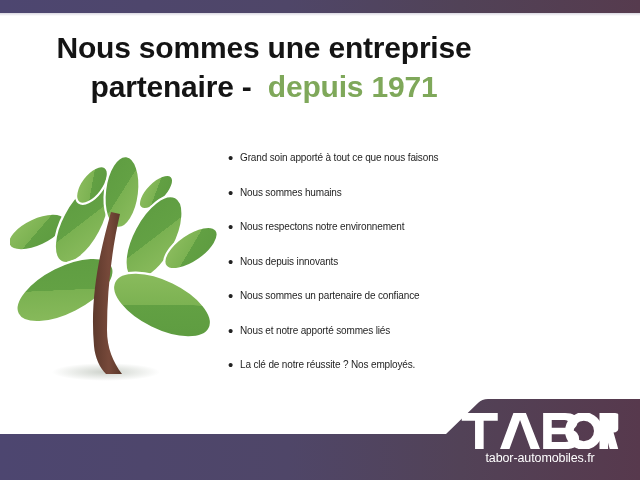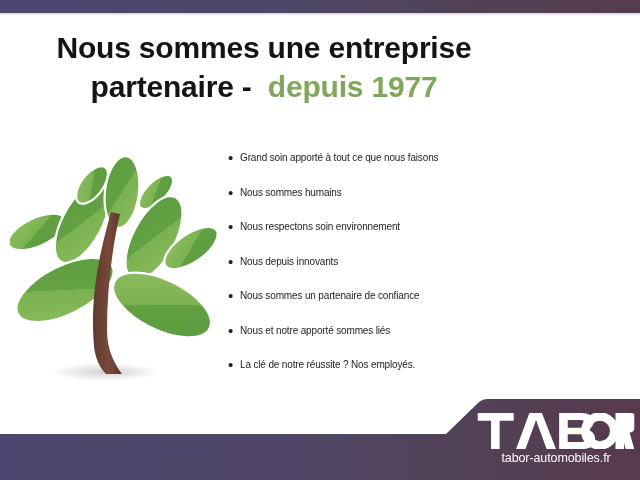--- a/index.html
+++ b/index.html
@@ -55,41 +55,41 @@
   }
 
   
   #bottom-panel {
     position:absolute; left:0; top:395px; width:640px; height:85px;
   }
   #bottom-panel svg { display:block; width:100%; height:100%; }
 
   
   #logo-block {
-    position:absolute; right:4px; top:413px; width:160px;
+    position:absolute; right:20px; top:413px; width:160px;
     text-align:center;
   }
   #logo-wordmark {
     width:100%; height:36px; display:block;
   }
   #logo-domain {
     margin-top:2px;
     font-size:12.5px; line-height:15px; color:#ffffff;
     letter-spacing:-0.1px; font-weight:400;
   }
 </style>
 </head>
 <body>
 
 <div id="top-bar"></div>
 <div id="top-bar-shadow"></div>
 
 <h1 id="headline">
   <span class="line">Nous sommes une entreprise</span>
-  <span class="line"><span>partenaire -  </span><span class="accent">depuis 1977</span></span>
+  <span class="line"><span>partenaire -  </span><span class="accent">depuis 1971</span></span>
 </h1>
 
 <div id="tree-illustration">
   <svg viewBox="0 0 212 240" xmlns="http://www.w3.org/2000/svg" aria-hidden="true">
     <defs>
       <linearGradient id="lfA" x1="0" y1="0" x2="1" y2="1">
         <stop offset="0%" stop-color="#90bf61"></stop>
         <stop offset="50%" stop-color="#7cb252"></stop>
         <stop offset="50.1%" stop-color="#62a043"></stop>
         <stop offset="100%" stop-color="#5d9b40"></stop>
@@ -143,21 +143,21 @@
   <li class="bullet-row">
     <span class="bullet-dot">•</span>
     <span class="bullet-text">Grand soin apporté à tout ce que nous faisons</span>
   </li>
   <li class="bullet-row">
     <span class="bullet-dot">•</span>
     <span class="bullet-text">Nous sommes humains</span>
   </li>
   <li class="bullet-row">
     <span class="bullet-dot">•</span>
-    <span class="bullet-text">Nous respectons soin environnement</span>
+    <span class="bullet-text">Nous respectons notre environnement</span>
   </li>
   <li class="bullet-row">
     <span class="bullet-dot">•</span>
     <span class="bullet-text">Nous depuis innovants</span>
   </li>
   <li class="bullet-row">
     <span class="bullet-dot">•</span>
     <span class="bullet-text">Nous sommes un partenaire de confiance</span>
   </li>
   <li class="bullet-row">

